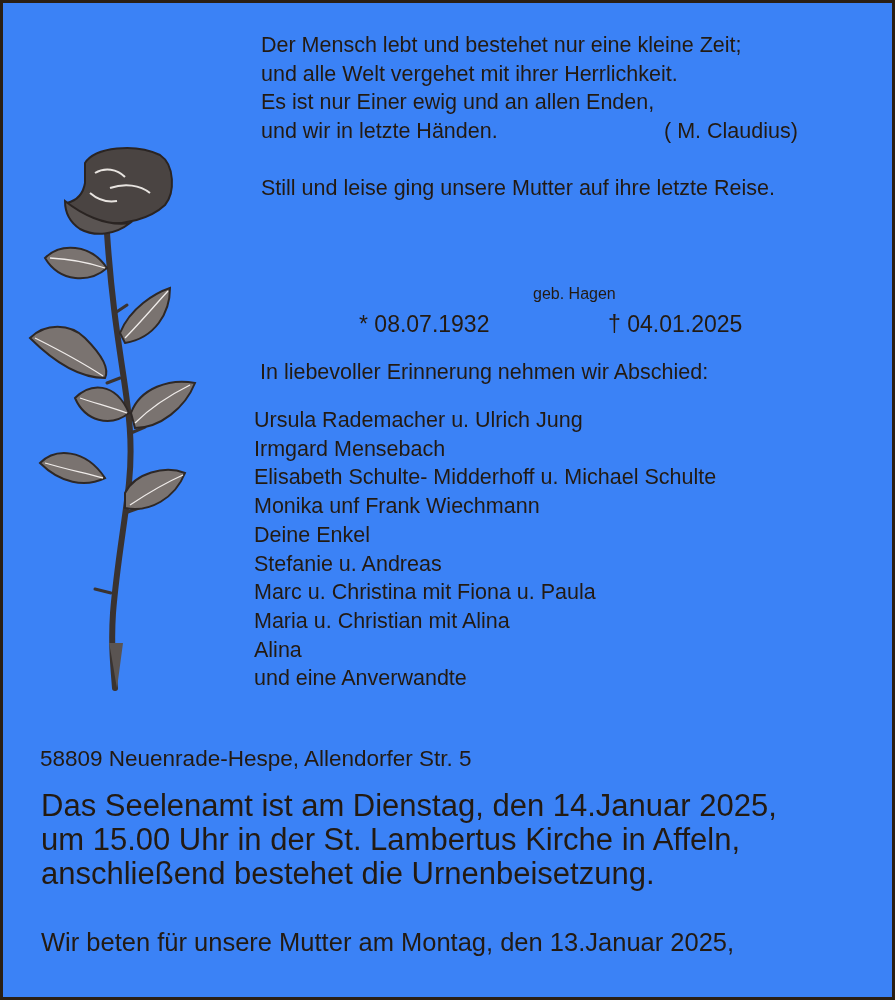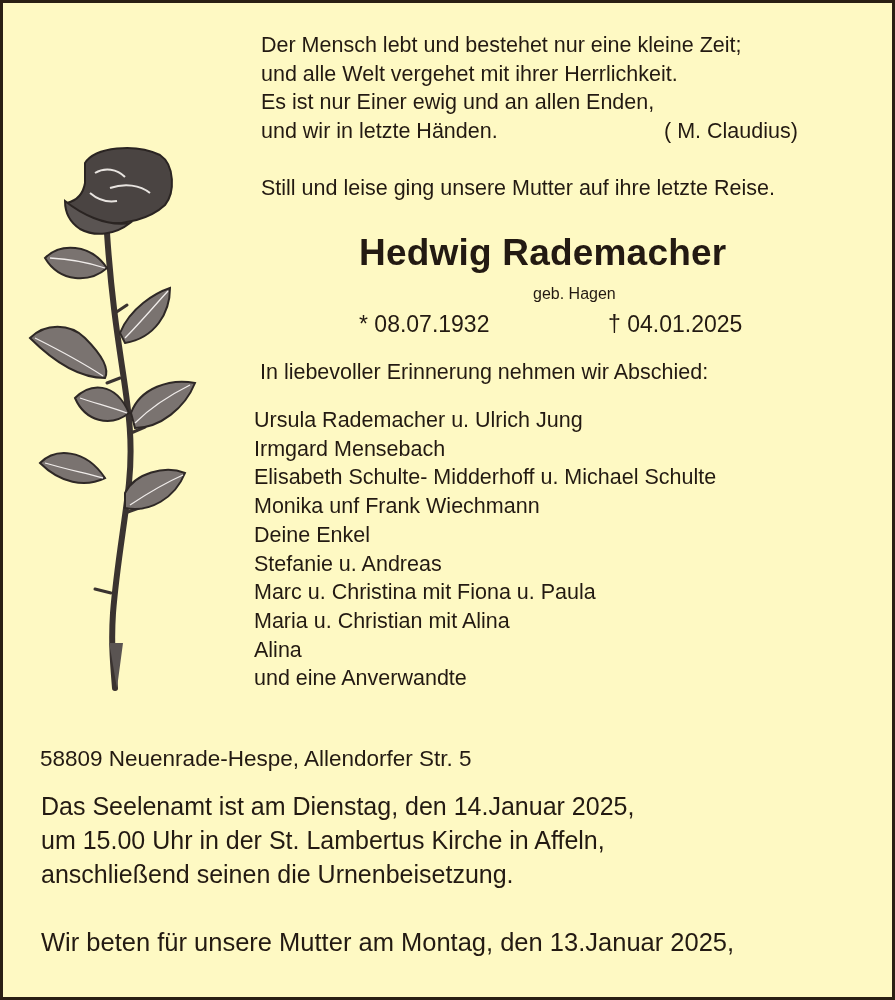--- a/index.html
+++ b/index.html
@@ -1,33 +1,33 @@
 <!DOCTYPE html>
 <html><head>
 <meta charset="utf-8">
 <style>
   html, body { margin: 0; padding: 0; background: #ffffff; }
   body { width: 895px; height: 1000px; position: relative; overflow: hidden;
          font-family: "Liberation Sans", sans-serif; color: #231a12; }
   .frame { position: absolute; left: 0; top: 0; width: 895px; height: 1000px;
-           box-sizing: border-box; border: 3px solid #2a1f14; background: #fef9c3; }
+           box-sizing: border-box; border: 3px solid #2a1f14; background: #3b82f6; }
   .abs { position: absolute; white-space: nowrap; }
   .poem { left: 258px; top: 28px; font-size: 21.5px; line-height: 28.5px; }
   .poem .line { display: block; }
   .poem .attrib { position: absolute; left: 403px; }
   .intro { left: 258px; top: 171px; font-size: 21.5px; line-height: 28px; }
   .name { left: 356px; top: 227px; font-size: 37px; font-weight: bold; line-height: 46px; letter-spacing: 0.2px; }
   .birthname { left: 490px; top: 276px; font-size: 16px; line-height: 30px; margin-left: 40px; }
   .born { left: 356px; top: 306px; font-size: 23px; line-height: 30px; }
   .died { left: 605px; top: 306px; font-size: 23px; line-height: 30px; }
   .farewell { left: 257px; top: 355px; font-size: 21.5px; line-height: 28px; }
   .mourners { left: 251px; top: 403px; font-size: 21.5px; line-height: 28.7px; }
   .mourners .line { display: block; }
   .address { left: 37px; top: 741px; font-size: 22.5px; line-height: 30px; }
-  .service { left: 38px; top: 786px; font-size: 25px; line-height: 34px; }
+  .service { left: 38px; top: 786px; font-size: 31px; line-height: 34px; }
   .service .line, .prayer .line { display: block; }
   .prayer { left: 38px; top: 922px; font-size: 25.5px; line-height: 34px; }
   .rose { position: absolute; left: 22px; top: 140px; width: 175px; height: 560px; }
 </style>
 </head>
 <body>
 
 <div class="frame">
 
   <svg class="rose" viewBox="0 0 175 560" xmlns="http://www.w3.org/2000/svg">
@@ -75,21 +75,20 @@
 
   <div class="abs poem">
     <span class="line">Der Mensch lebt und bestehet nur eine kleine Zeit;</span>
     <span class="line">und alle Welt vergehet mit ihrer Herrlichkeit.</span>
     <span class="line">Es ist nur Einer ewig und an allen Enden,</span>
     <span class="line"><span>und wir in letzte Händen.</span><span class="attrib">( M. Claudius)</span></span>
   </div>
 
   <div class="abs intro">Still und leise ging unsere Mutter auf ihre letzte Reise.</div>
 
-  <div class="abs name">Hedwig Rademacher</div>
   <div class="abs birthname">geb. Hagen</div>
   <div class="abs born">* 08.07.1932</div>
   <div class="abs died">† 04.01.2025</div>
 
   <div class="abs farewell">In liebevoller Erinnerung nehmen wir Abschied:</div>
 
   <div class="abs mourners">
     <span class="line">Ursula Rademacher u. Ulrich Jung</span>
     <span class="line">Irmgard Mensebach</span>
     <span class="line">Elisabeth Schulte- Midderhoff u. Michael Schulte</span>
@@ -100,19 +99,19 @@
     <span class="line">Maria u. Christian mit Alina</span>
     <span class="line">Alina</span>
     <span class="line">und eine Anverwandte</span>
   </div>
 
   <div class="abs address">58809 Neuenrade-Hespe, Allendorfer Str. 5</div>
 
   <div class="abs service">
     <span class="line">Das Seelenamt ist am Dienstag, den 14.Januar 2025,</span>
     <span class="line">um 15.00 Uhr in der St. Lambertus Kirche in Affeln,</span>
-    <span class="line">anschließend seinen die Urnenbeisetzung.</span>
+    <span class="line">anschließend bestehet die Urnenbeisetzung.</span>
   </div>
 
   <div class="abs prayer">
     <span class="line">Wir beten für unsere Mutter am Montag, den 13.Januar 2025,</span>
   </div>
 </div>
 
 </body></html>

